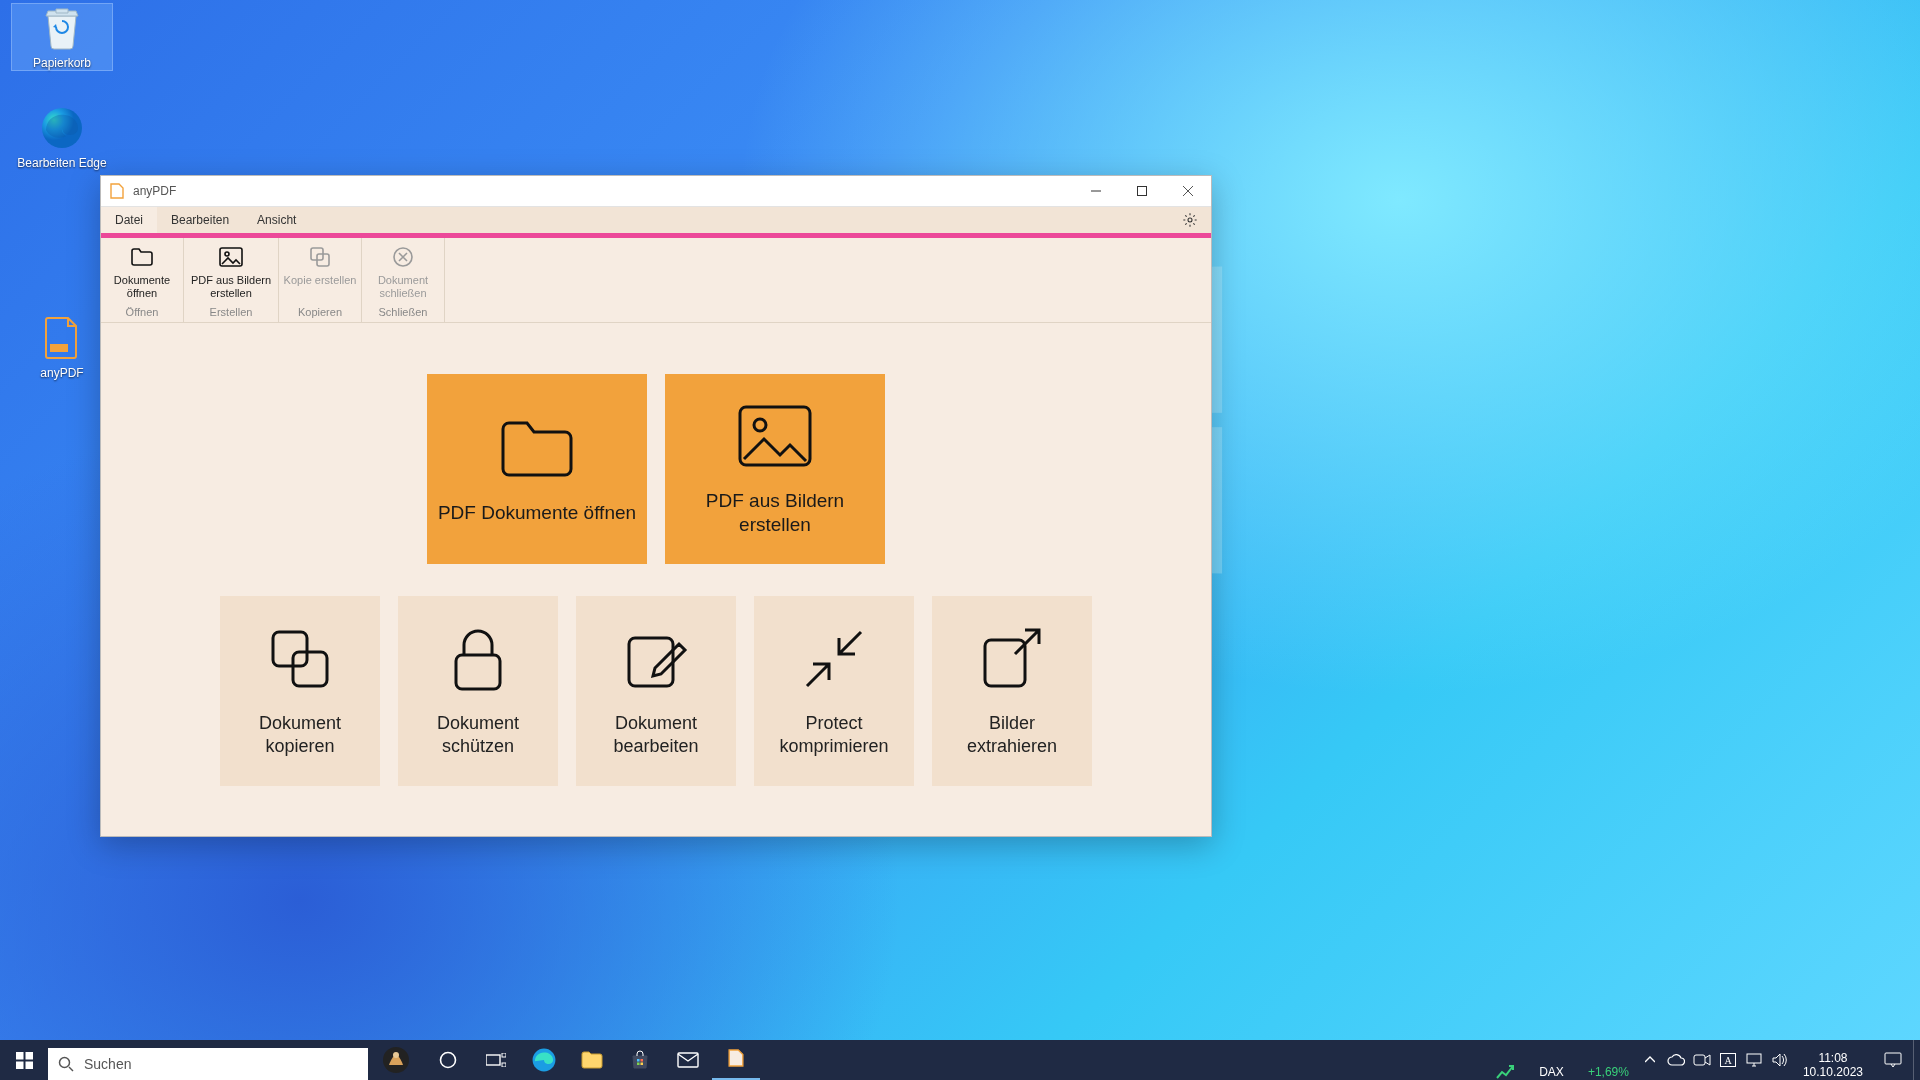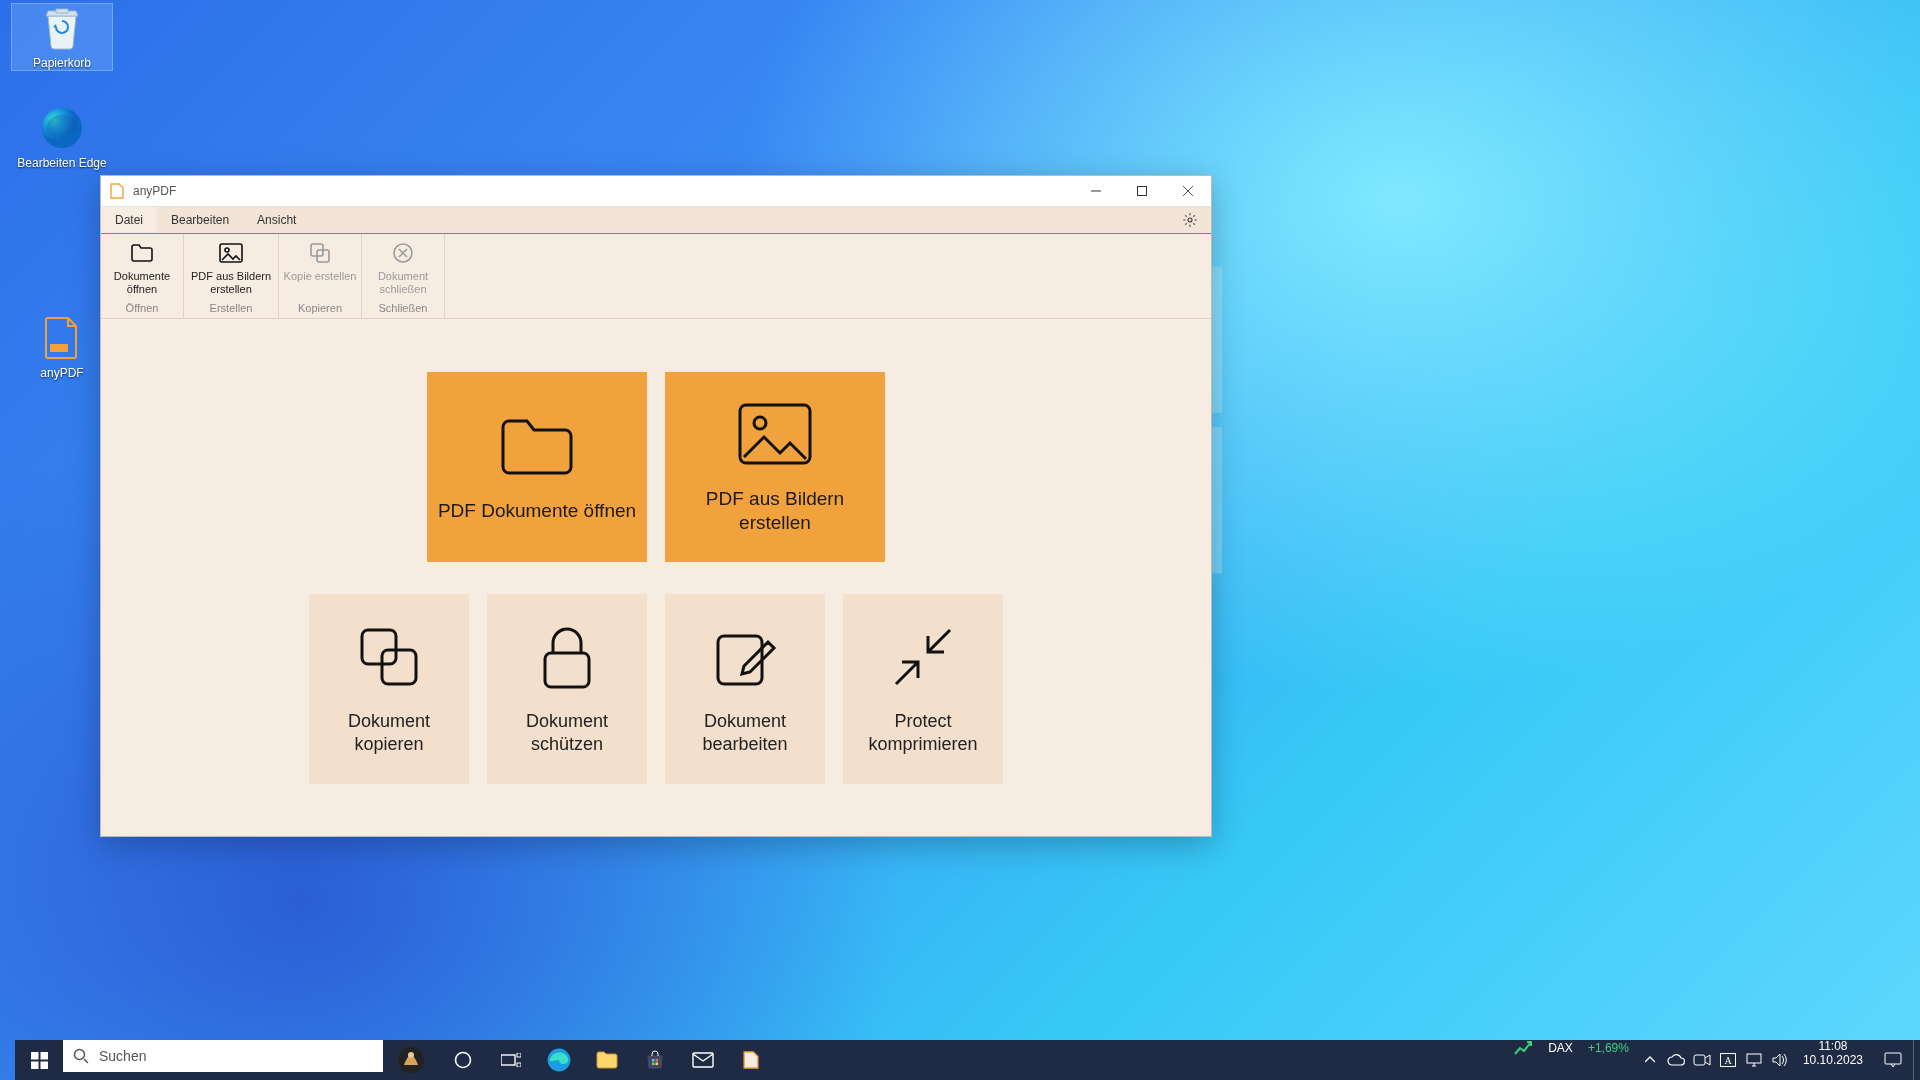--- a/index.html
+++ b/index.html
@@ -8,37 +8,37 @@
   radial-gradient(1200px 900px at 1400px 200px,#7fe9ff 0%,transparent 55%),
   radial-gradient(1000px 800px at 300px 900px,#2b5ed6 0%,transparent 60%),
   linear-gradient(135deg,#2d6fe8 0%,#3a8cf5 35%,#36c9f6 70%,#5fd7ff 100%);}
 #winlogo{position:absolute;left:920px;top:270px;width:300px;height:300px;opacity:.35;display:grid;grid-template:1fr 1fr/1fr 1fr;gap:14px;transform:perspective(900px) rotateY(-8deg);}
 #winlogo div{background:#bdf1ff;}
 
 .dicon{position:absolute;width:100px;text-align:center;color:#fff;font-size:12px;cursor:pointer;text-shadow:0 1px 2px rgba(0,0,0,.7);}
 .dicon .gly{width:48px;height:48px;margin:0 auto 4px;display:flex;align-items:center;justify-content:center;}
 .dicon.selected{background:rgba(120,180,255,.35);outline:1px solid rgba(160,200,255,.6);}
 
-#taskbar{position:absolute;left:15px;right:0;bottom:0;height:40px;background:#1f2a44;display:flex;align-items:flex-start;color:#fff;font-size:12px;}
+#taskbar{position:absolute;left:0;right:0;bottom:0;height:40px;background:#1f2a44;display:flex;align-items:flex-end;color:#fff;font-size:12px;}
 #taskbar .tbtn{width:48px;height:40px;display:flex;align-items:center;justify-content:center;cursor:pointer;}
 #searchbox{width:300px;height:32px;margin:0;background:#fff;color:#555;display:flex;align-items:center;padding:0 10px;gap:10px;font-size:14px;}
 #searchbox svg{flex:0 0 16px;}
-#stock{margin-left:auto;display:flex;align-items:center;gap:15px;padding:0 8px;}
+#stock{margin-left:auto;display:flex;align-items:center;gap:24px;padding:0 8px;}
 #tray{display:flex;align-items:center;}
 #tray .tbico{width:26px;height:40px;display:flex;align-items:center;justify-content:center;cursor:pointer;}
 #clock{padding:0 10px;text-align:center;line-height:1.15;font-size:12px;cursor:pointer;}
 
 #appwin{position:absolute;left:100px;top:175px;width:1110px;height:660px;background:#f7ece2;border:1px solid #bbb;box-shadow:0 8px 30px rgba(0,0,0,.25);display:flex;flex-direction:column;}
 
 #titlebar{height:30px;background:#fff;display:flex;align-items:center;font-size:12px;color:#555;border-bottom:1px solid #e3e3e3;}
 #titlebar .appico{width:24px;display:flex;align-items:center;justify-content:center;margin:0 4px;}
 #titlebar .wctrls{margin-left:auto;display:flex;}
 #titlebar .wctl{width:46px;height:30px;display:flex;align-items:center;justify-content:center;cursor:pointer;color:#555;}
 
-#menubar{height:26px;background:#f2e4d6;display:flex;align-items:stretch;font-size:12px;border-bottom:1px solid #ec4899;position:relative;}
+#menubar{height:26px;background:#f2e4d6;display:flex;align-items:stretch;font-size:12px;border-bottom:5px solid #ec4899;position:relative;}
 #menubar .mtab{padding:0 14px;display:flex;align-items:center;cursor:pointer;color:#333;}
 #menubar .mtab.active{background:#f7ece2;}
 #menubar .gear{position:absolute;right:6px;top:0;bottom:0;width:30px;display:flex;align-items:center;justify-content:center;cursor:pointer;}
 
 #ribbon{height:84px;background:#f7ece2;border-bottom:1px solid #e0d4c5;display:flex;align-items:stretch;}
 .rgrp{display:flex;flex-direction:column;align-items:center;border-right:1px solid #e0d4c5;padding:4px 0 2px;}
 .rgrp .rbtns{display:flex;flex:1;}
 .rbtn{width:82px;display:flex;flex-direction:column;align-items:center;justify-content:flex-start;padding-top:2px;font-size:11px;color:#222;cursor:pointer;text-align:center;line-height:1.15;}
 .rbtn.disabled{color:#9a9a9a;cursor:default;}
 .rbtn .ico{height:26px;display:flex;align-items:center;justify-content:center;margin-bottom:4px;}
@@ -258,20 +258,29 @@
       </div>
       <div class="tile small">
         <div class="ico">
             <svg width="70" height="70" viewBox="0 0 70 70">
               <path d="M62 8L40 30M40 14v16h16" fill="none" stroke="#111" stroke-width="3"></path>
               <path d="M8 62l22-22M30 56V40H14" fill="none" stroke="#111" stroke-width="3"></path>
             </svg>
           </div>
         <div class="lbl">Protect komprimieren</div>
       </div>
+      <div class="tile small">
+        <div class="ico">
+            <svg width="70" height="70" viewBox="0 0 70 70">
+              <rect x="8" y="16" width="40" height="46" rx="6" fill="none" stroke="#111" stroke-width="3"></rect>
+              <path d="M38 30L62 6M48 6h14v14" fill="none" stroke="#111" stroke-width="3"></path>
+            </svg>
+          </div>
+        <div class="lbl">Bilder extrahieren</div>
+      </div>
     </div>
   </div>
 </div>
 
 <div id="taskbar">
   <div class="tbtn">
     <svg width="17" height="17" viewBox="0 0 17 17">
         <rect width="7.5" height="7.5" fill="#fff"></rect>
         <rect x="9.5" width="7.5" height="7.5" fill="#fff"></rect>
         <rect y="9.5" width="7.5" height="7.5" fill="#fff"></rect>

